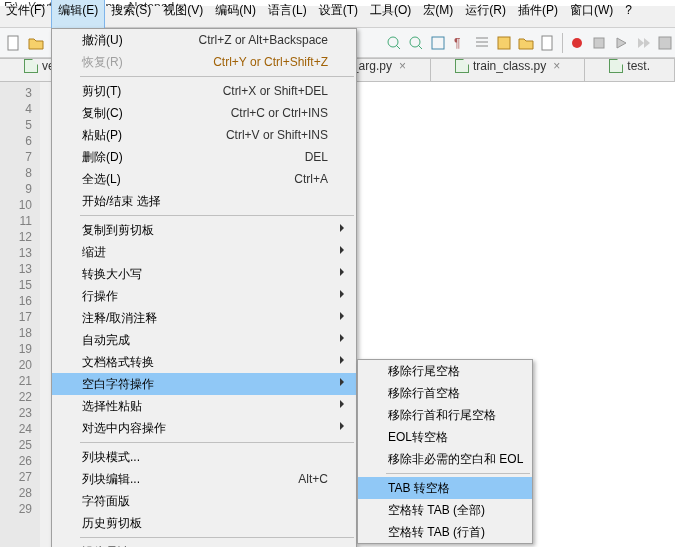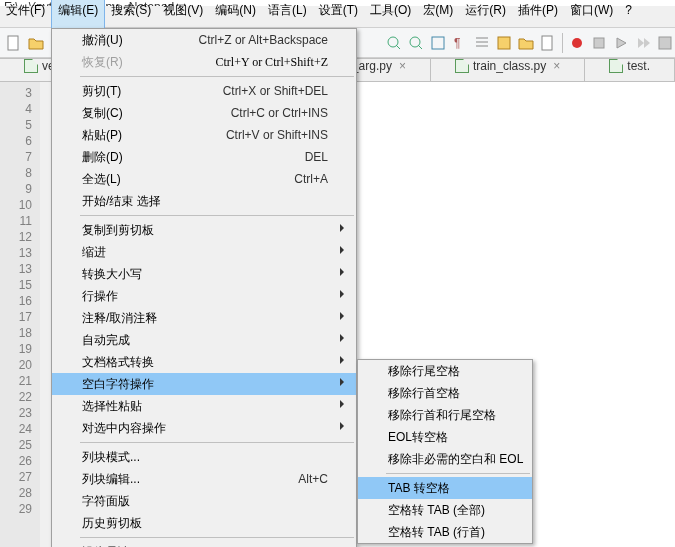--- a/index.html
+++ b/index.html
@@ -31,21 +31,21 @@
   .fold { width: 14px; background: #f0f0f0; }
   .code .str { color: #e67e22; }
 
   
   .menu { position: absolute; background: #f0f0f0; border: 1px solid #a0a0a0; box-shadow: 2px 2px 4px rgba(0,0,0,0.3); z-index: 100; }
   .menu .row { display: flex; align-items: center; height: 22px; padding: 0 28px 0 30px; position: relative; cursor: pointer; white-space: nowrap; }
   .menu .row.disabled { color: #a0a0a0; cursor: default; gap: 32px; }
   .menu .row.hl { background: #90c8f6; }
   .menu .row .label { flex: 1; padding-right: 50px; }
   .menu .row .sc { color: #333; }
-  .menu .row.disabled .sc { color: #000000; font-family: Liberation Serif, serif; }
+  .menu .row.disabled .sc { color: #a16207; }
   .menu .sep { height: 1px; background: #c0c0c0; margin: 3px 2px 3px 28px; }
   .menu .row .arrow { position: absolute; right: 8px; top: 5px; width: 0; height: 0; border: 4px solid transparent; border-left-color: #333; }
   .menu .row.hl .arrow { border-left-color: #333; }
   .menu-main { top: 28px; left: 51px; width: 306px; }
   .menu-sub { top: 359px; left: 357px; width: 176px; }
 
 </style>
 </head>
 <body>
 

